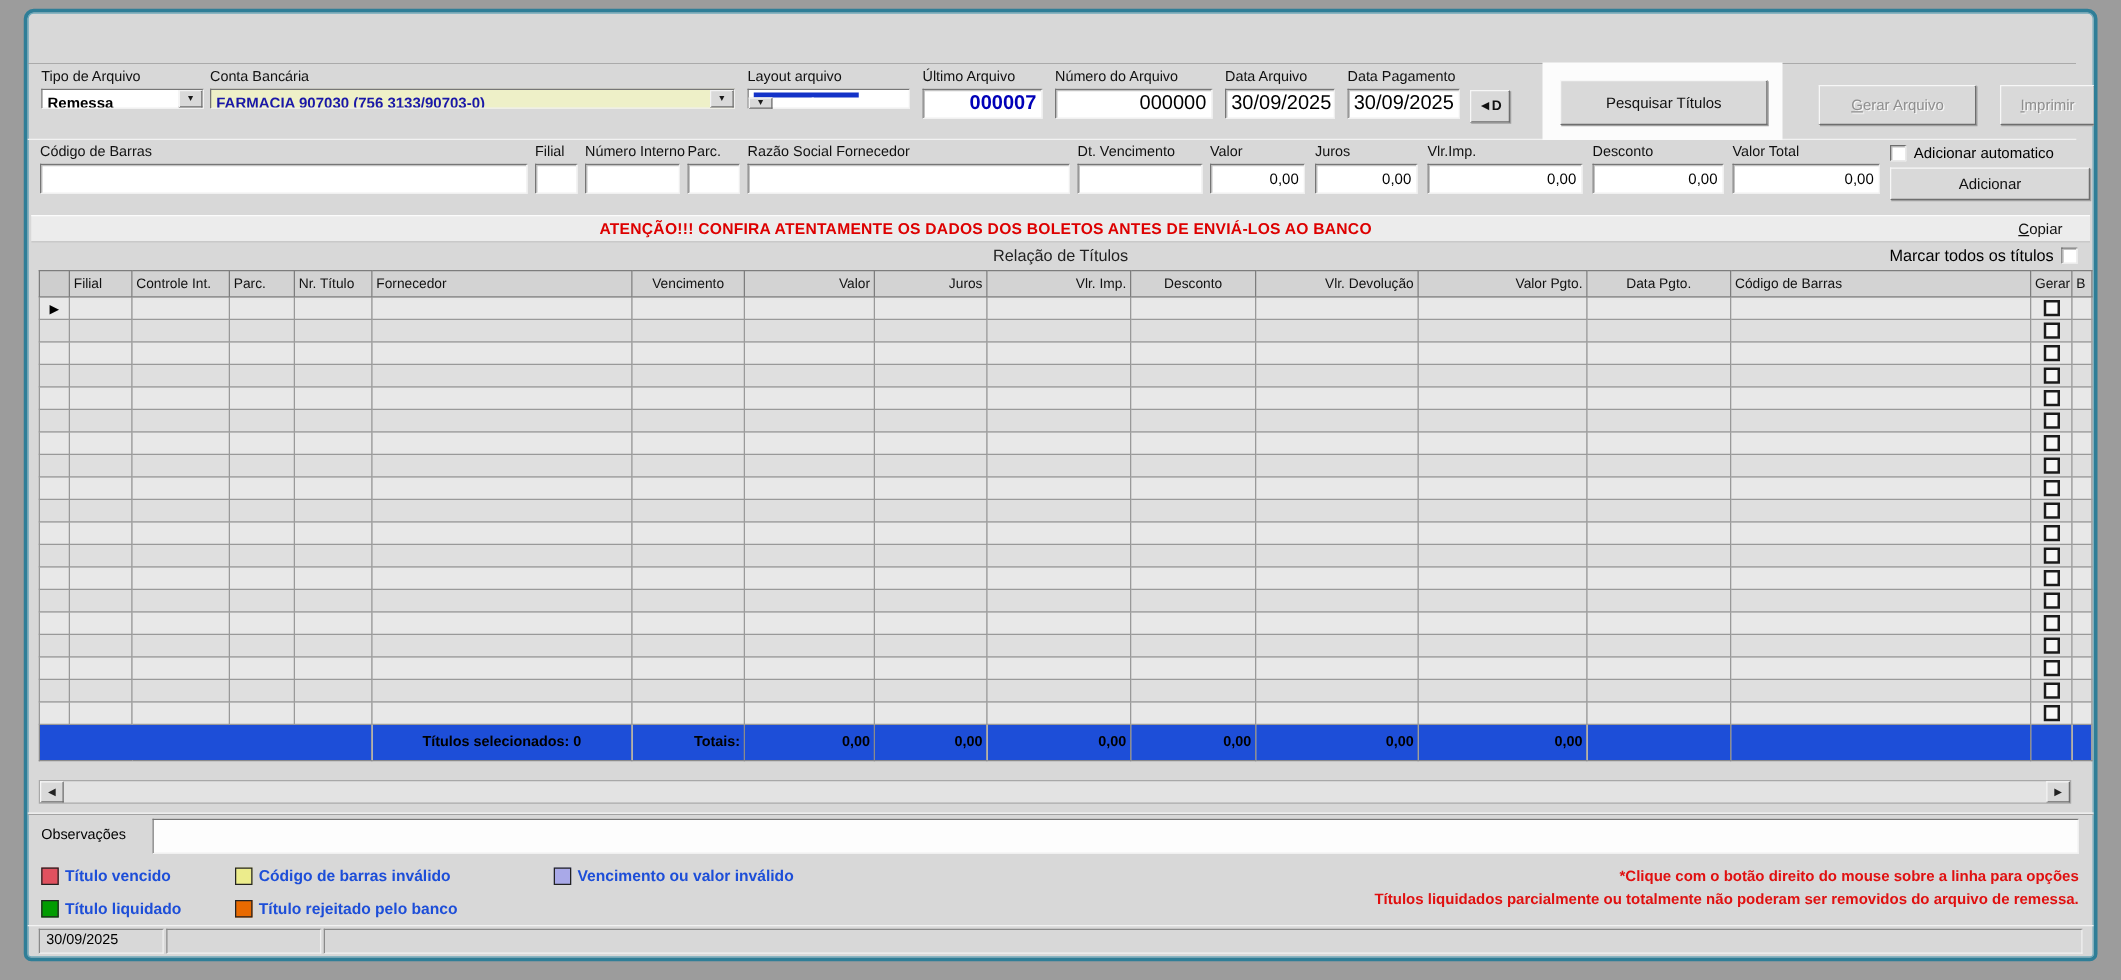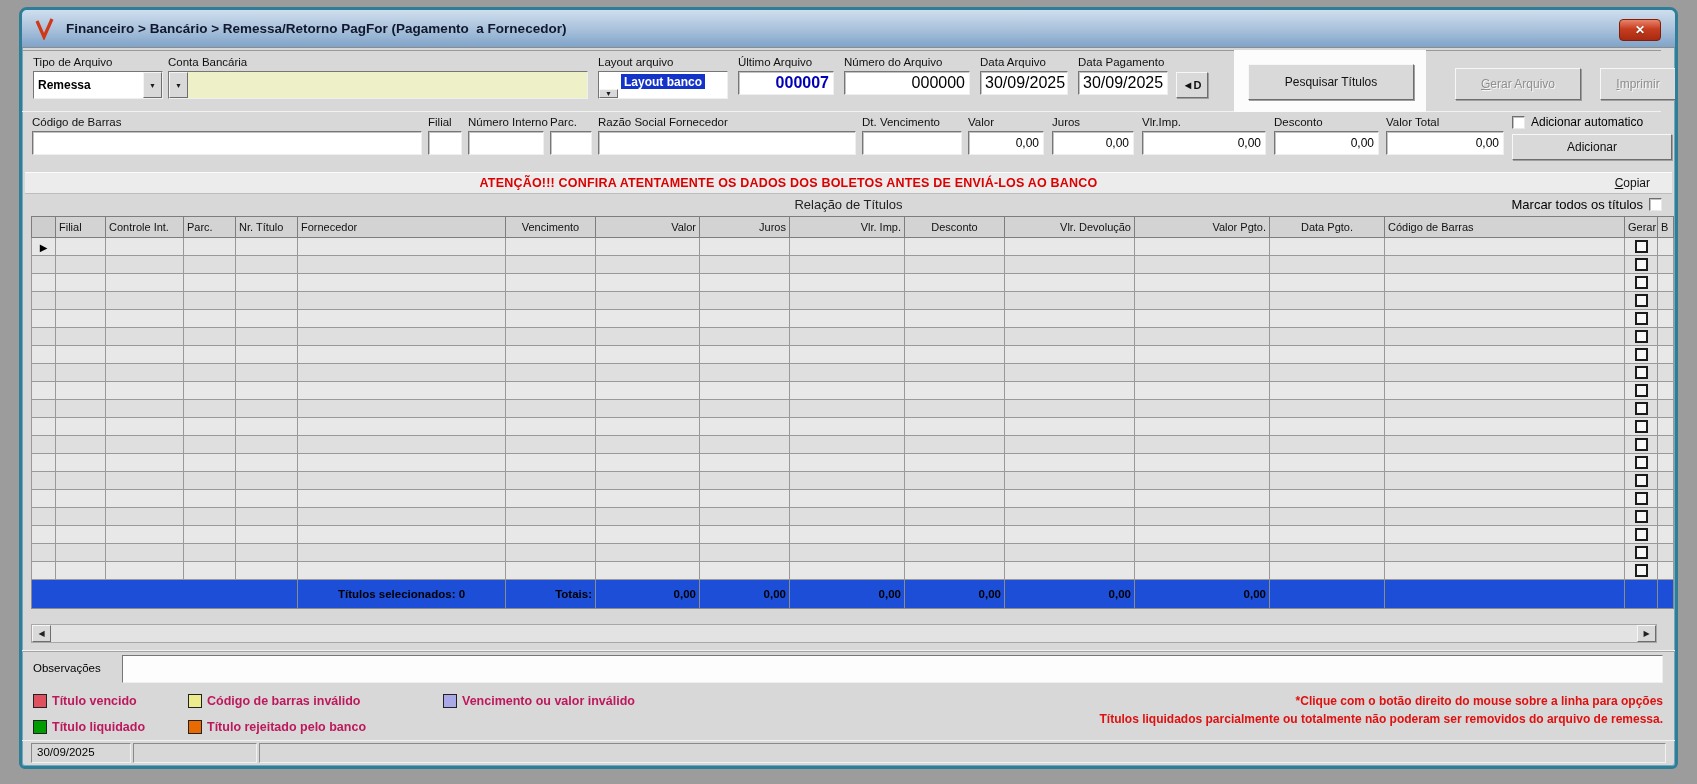--- a/index.html
+++ b/index.html
@@ -58,23 +58,23 @@
   .field {
     position:absolute; height:24px; padding:0 4px;
     background:#fff;
     border:1px solid; border-color:#767676 #efefef #efefef #767676;
     box-shadow:1px 1px 0 #c3c3c3 inset;
     width:100%;
   }
   .num { text-align:right; }
   
   .combo {
-    position:absolute; height:28px; display:flex;
+    position:absolute; height:16px; display:flex;
     background:#fff;
-    border:1px solid; border-color:#767676 #efefef #efefef #767676;align-items:center;
+    border:1px solid; border-color:#767676 #efefef #efefef #767676;
   }
   .combo-text {
     flex:1; font-size:12px; font-weight:bold; padding:3px 4px;
     white-space:nowrap; overflow:hidden;
   }
   .dd-btn {
     width:19px; align-self:stretch;
     background:#d9d9d9;
     border:1px solid; border-color:#f4f4f4 #6e6e6e #6e6e6e #f4f4f4;
     display:flex; align-items:center; justify-content:center;
@@ -151,21 +151,21 @@
   .obs-label { position:absolute; left:11px; top:11px; font-size:11.5px; }
   .obs-input {
     position:absolute; left:100px; top:4px; right:12px; height:28px;
     background:#fdfdfd;
     border:1px solid; border-color:#767676 #efefef #efefef #767676;
     padding:0 5px; width:auto;
   }
   
   .legend-area { position:absolute; left:0; top:680px; right:0; height:54px; }
   .legend-row { position:absolute; left:11px; display:flex; align-items:center; }
-  .legend-item { display:flex; align-items:center; gap:5px; font-size:12.5px; font-weight:bold; color:#be185d; }
+  .legend-item { display:flex; align-items:center; gap:5px; font-size:12.5px; font-weight:bold; color:#1d4ed8; }
   .legend-sq { width:14px; height:14px; border:1px solid #222; }
   .notes { position:absolute; right:12px; top:2px; text-align:right;
     color:#e01010; font-weight:bold; font-size:12px; line-height:18px; }
   
   .statusbar { position:absolute; left:0; bottom:2px; right:0; height:24px;
     border-top:1px solid #f2f2f2; }
   .status-cell {
     position:absolute; top:2px; height:20px;
     background:#d8d8d8;
     border:1px solid; border-color:#8a8a8a #f1f1f1 #f1f1f1 #8a8a8a;
@@ -176,41 +176,35 @@
   .value-navy { color:#0000b8; font-weight:bold; }
   .hl-blue { background:#1433c8; color:#fff; font-weight:bold; padding:1px 3px; }
   .conta-box { background:#eef0c8; }
   .conta-box .combo-text { color:#1a18a8; }
 </style>
 </head>
 <body>
 
 <div class="window">
 
-  <div class="titlebar">
-    <svg class="logo" viewBox="0 0 22 22">
-      <path d="M3 3 L10 19 L18 1" stroke="#d03818" stroke-width="3.2" fill="none"></path>
-    </svg>
-    <div class="title-text">Financeiro &gt; Bancário &gt; Remessa/Retorno PagFor (Pagamento  a Fornecedor)</div>
-    <div class="close-btn">✕</div>
-  </div>
 
   <div class="toolbar">
 
     <div class="tgroup" style="left:11px; width:130px;">
       <div class="flabel">Tipo de Arquivo</div>
       <div class="combo" style="position:relative; width:130px;">
         <div class="combo-text">Remessa</div>
         <div class="dd-btn">▼</div>
       </div>
     </div>
 
     <div class="tgroup" style="left:146px; width:420px;">
       <div class="flabel">Conta Bancária</div>
       <div class="combo conta-box" style="position:relative; width:420px;">
+        <div class="combo-text">FARMACIA 907030 (756 3133/90703-0)</div>
         <div class="dd-btn">▼</div>
       </div>
     </div>
 
     <div class="tgroup" style="left:576px; width:130px;">
       <div class="flabel">Layout arquivo</div>
       <div class="combo" style="position:relative; width:130px;flex-direction:column;">
         <div class="combo-text"><span class="hl-blue">Layout banco</span></div>
         <div class="dd-btn">▼</div>
       </div>

